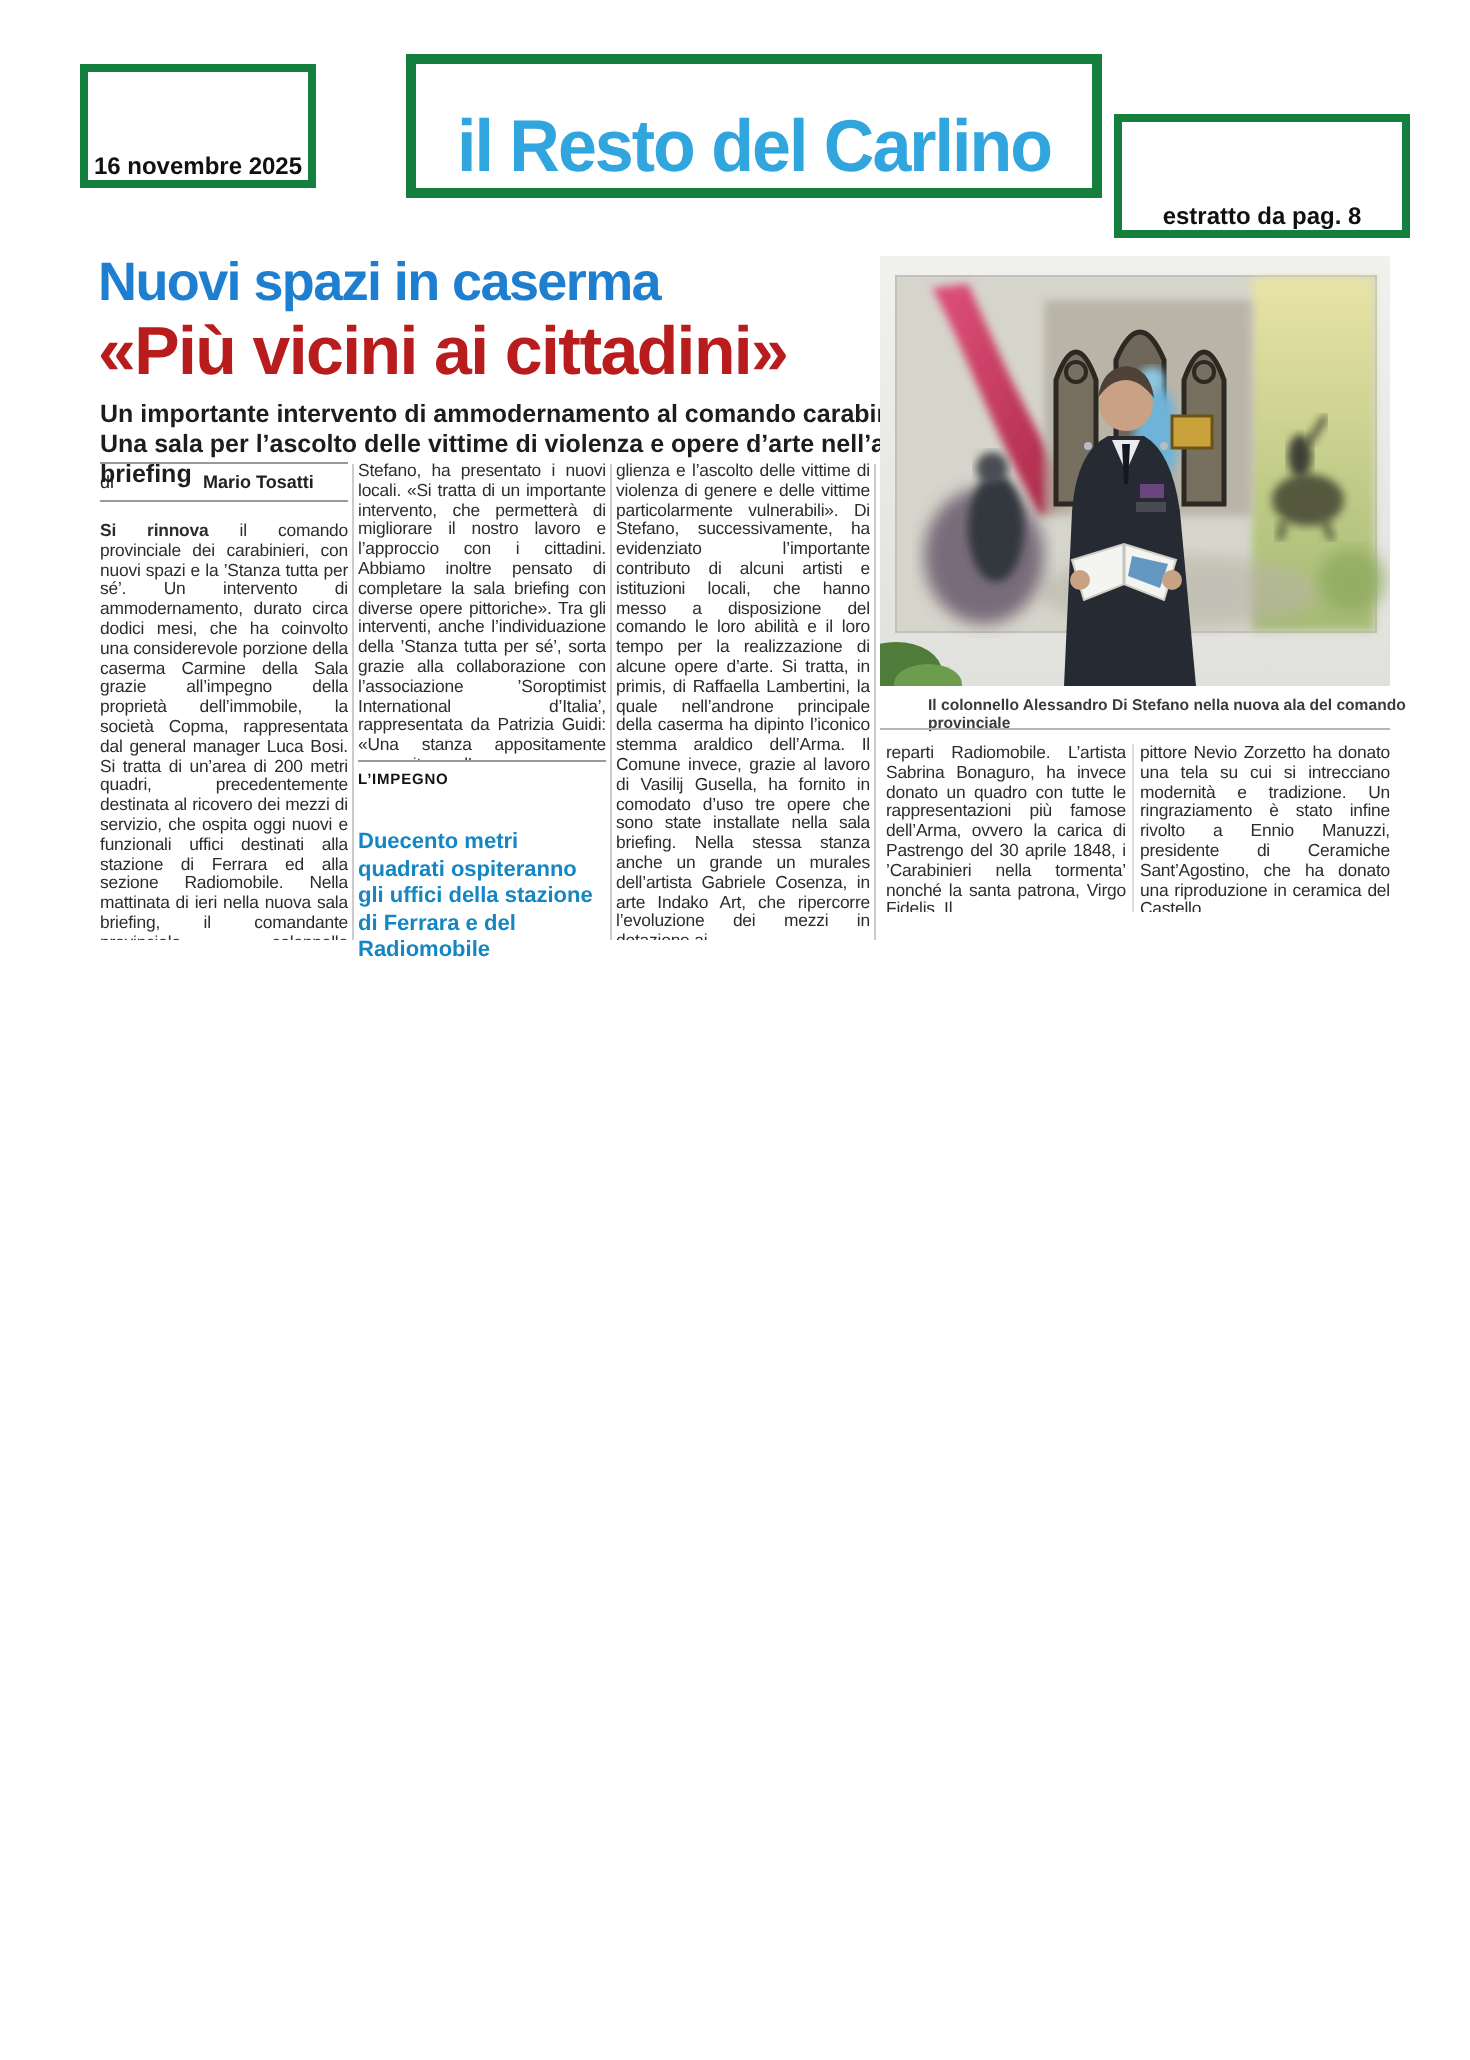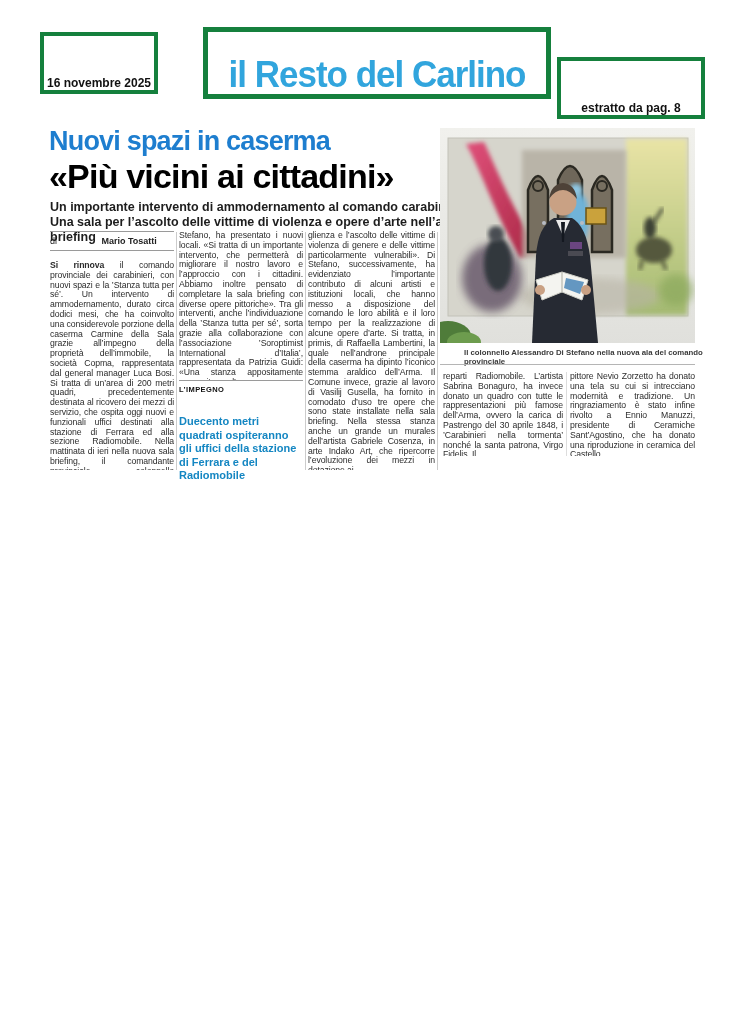--- a/index.html
+++ b/index.html
@@ -17,21 +17,21 @@
   }
   .date-box{left:40px;top:32px;width:118px;height:62px;font-size:12px;font-weight:bold;color:#111;}
   .logo-box{left:191px;top:27px;width:348px;height:72px;border-width:5px;margin-left:12px;}
   .logo-text{
     color:#31a5dd;font-weight:800;font-size:35px;letter-spacing:-1px;
     transform:scaleY(1.05);white-space:nowrap;
   }
   .ref-box{left:557px;top:33px;width:148px;height:62px;font-size:12px;font-weight:bold;color:#111;margin-top:24px;}
   
   .hl-blue{left:49px;top:126px;font-size:27px;font-weight:800;color:#1e7ecf;letter-spacing:-0.8px;white-space:nowrap;}
-  .hl-black{left:49px;top:157px;font-size:34px;font-weight:800;color:#000000;letter-spacing:-0.8px;white-space:nowrap;text-align:center;}
+  .hl-black{left:49px;top:157px;font-size:34px;font-weight:800;color:#b91c1c;letter-spacing:-0.8px;white-space:nowrap;text-align:center;}
   .subtitle{left:50px;top:200px;width:420px;font-size:12.5px;font-weight:700;line-height:15px;color:#1d1d1d;}
   
   .byline{
     left:50px;top:231px;width:124px;box-sizing:border-box;
     border-top:1px solid #9a9a9a;border-bottom:1px solid #9a9a9a;
     padding:4px 0 4px 0;font-size:9px;color:#222;
   }
   .byline b{font-weight:bold;padding-left:42px;}
   
   .col{

